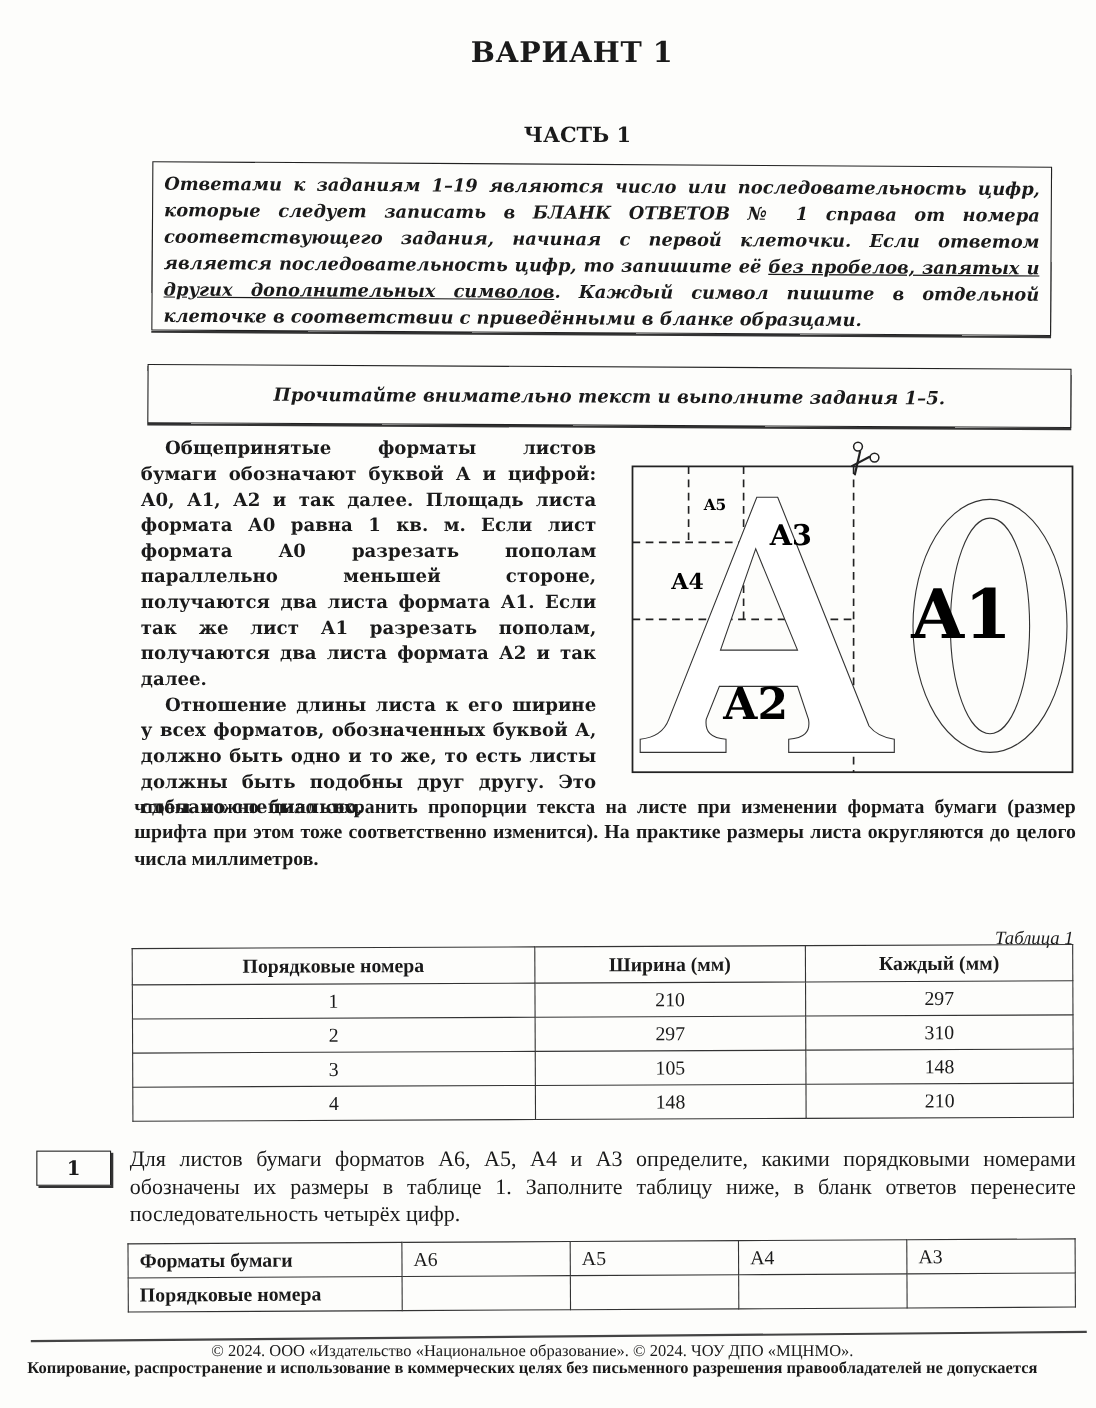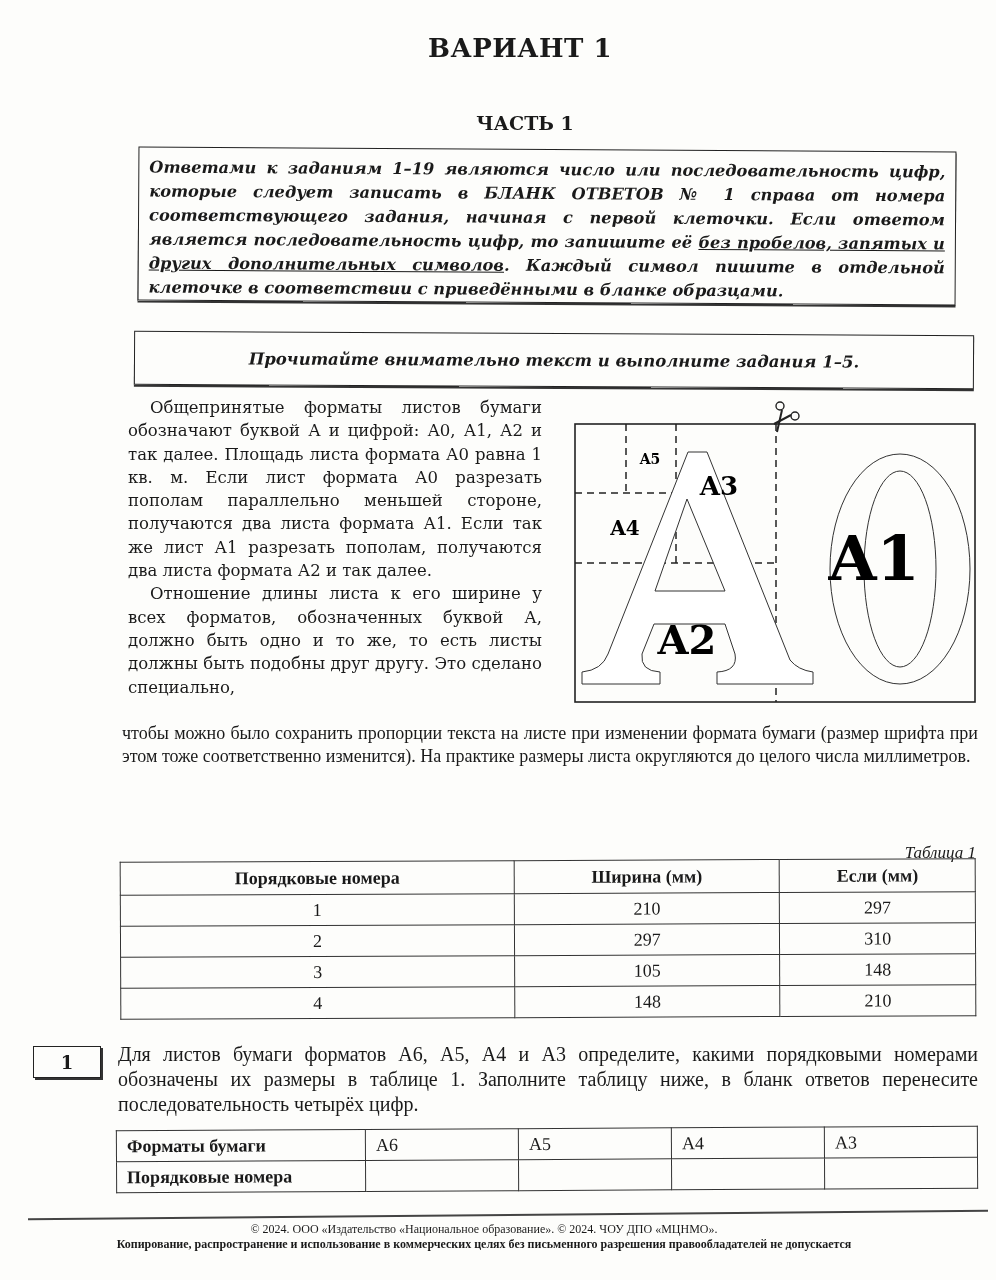--- a/index.html
+++ b/index.html
@@ -20,21 +20,21 @@
   }
   #instr-box u { text-decoration: underline; }
   #read-box {
     left: 134px; top: 333px; width: 838px; height: 52px; border: 1.6px solid #222;
     box-shadow: 0 2px 0 #333; transform: rotate(0.3deg); display: flex; align-items: center; justify-content: center;
   }
   #read-box span { font-style: italic; font-weight: bold; font-size: 16.5px; }
   #para1 {
     left: 128px; top: 396px; width: 414px; font-size: 16.5px; line-height: 23.3px; text-align: justify;
   }
-  #para1 p, #para-cont p { margin: 0; text-indent: 22px; }
+  #para1 p, #para-cont p { margin: 0; text-indent: 22px; font-weight: bold; }
   #para-cont {
     left: 122px; top: 722px; width: 856px; font-size: 16.5px; line-height: 23.3px; text-align: justify;
     font-family: "Liberation Serif", serif; font-size: 18px;
   }
   #para-cont p.first { text-indent: 0; }
   #diagram { left: 562px; top: 392px; width: 430px; height: 320px; }
   #table-caption { right: 20px; top: 832px; font-style: italic; font-size: 17px; font-family: "Liberation Serif", serif; margin-top: 11px; }
   table { border-collapse: collapse; font-family: "Liberation Serif", serif; }
   #table1 { left: 120px; top: 860px; width: 856px; transform: rotate(-0.25deg); }
   #table1 td, #table1 th { border: 1.4px solid #333; text-align: center; font-size: 18px; height: 30px; padding: 0; }
@@ -43,21 +43,21 @@
     left: 33px; top: 1046px; width: 66px; height: 30px; border: 1.6px solid #222; box-shadow: 2px 2px 0 #333;
     display: flex; align-items: center; justify-content: center; font-weight: bold; font-size: 18px;
   }
   #task-text {
     left: 118px; top: 1042px; width: 860px; font-family: Liberation Serif, serif; font-size: 20px; line-height: 25px; text-align: justify;
   }
   #table2 { left: 116px; top: 1128px; width: 862px; transform: rotate(-0.3deg); }
   #table2 td { border: 1.4px solid #333; font-size: 18px; height: 30px; padding: 0 10px; text-align: left; }
   #table2 td.lbl { text-align: left; font-weight: bold; width: 228px; }
   #footer-line { left: 28px; top: 1214px; width: 960px; height: 0; border-top: 2px solid #444; transform: rotate(-0.5deg); }
-  #footer { left: 0; top: 1222px; width: 968px; text-align: center; font-family: "Liberation Serif", serif; font-size: 12px; line-height: 15px; }
+  #footer { left: 0; top: 1222px; width: 968px; text-align: center; font-family: "Liberation Serif", serif; font-size: 15px; line-height: 15px; }
 </style>
 </head>
 <body>
 
 <div id="title" class="abs">ВАРИАНТ 1</div>
 <div id="part" class="abs">ЧАСТЬ 1</div>
 
 <div id="instr-box" class="abs">
   <p><span>Ответами к заданиям 1–19 являются число или последовательность цифр, которые следует записать в БЛАНК ОТВЕТОВ № 1 справа от номера соответствующего задания, начиная с первой клеточки. Если ответом является последовательность цифр, то запишите её </span><u>без пробелов, запятых и других дополнительных символов</u><span>. Каждый символ пишите в отдельной клеточке в соответствии с приведёнными в бланке образцами.</span></p>
 </div>
@@ -98,21 +98,21 @@
   <p class="first">чтобы можно было сохранить пропорции текста на листе при изменении формата бумаги (размер шрифта при этом тоже соответственно изменится). На практике размеры листа округляются до целого числа миллиметров.</p>
 </div>
 
 <div id="table-caption" class="abs">Таблица 1</div>
 
 <table id="table1" class="abs">
   <thead>
     <tr>
       <th>Порядковые номера</th>
       <th>Ширина (мм)</th>
-      <th>Если (мм)</th>
+      <th>Каждый (мм)</th>
     </tr>
   </thead>
   <tbody>
     <tr>
       <td>1</td>
       <td>210</td>
       <td>297</td>
     </tr>
     <tr>
       <td>2</td>

